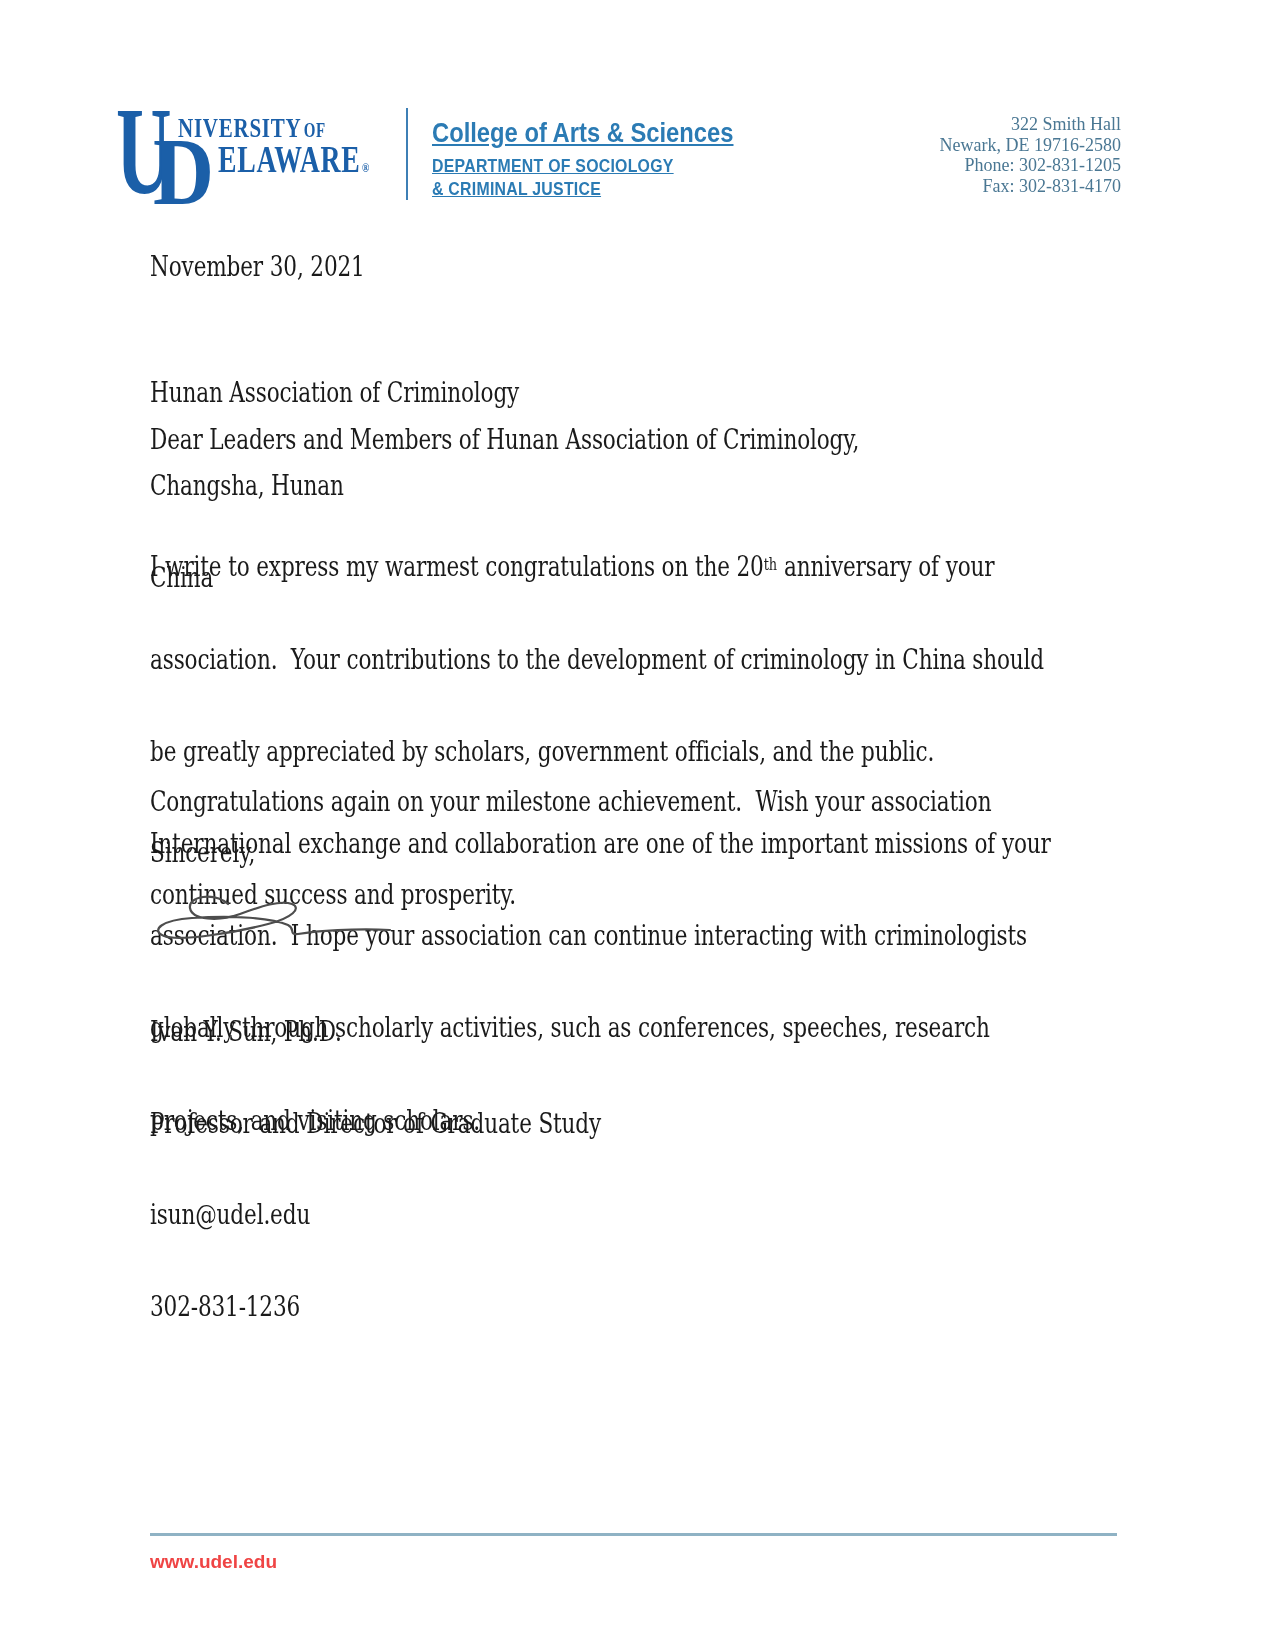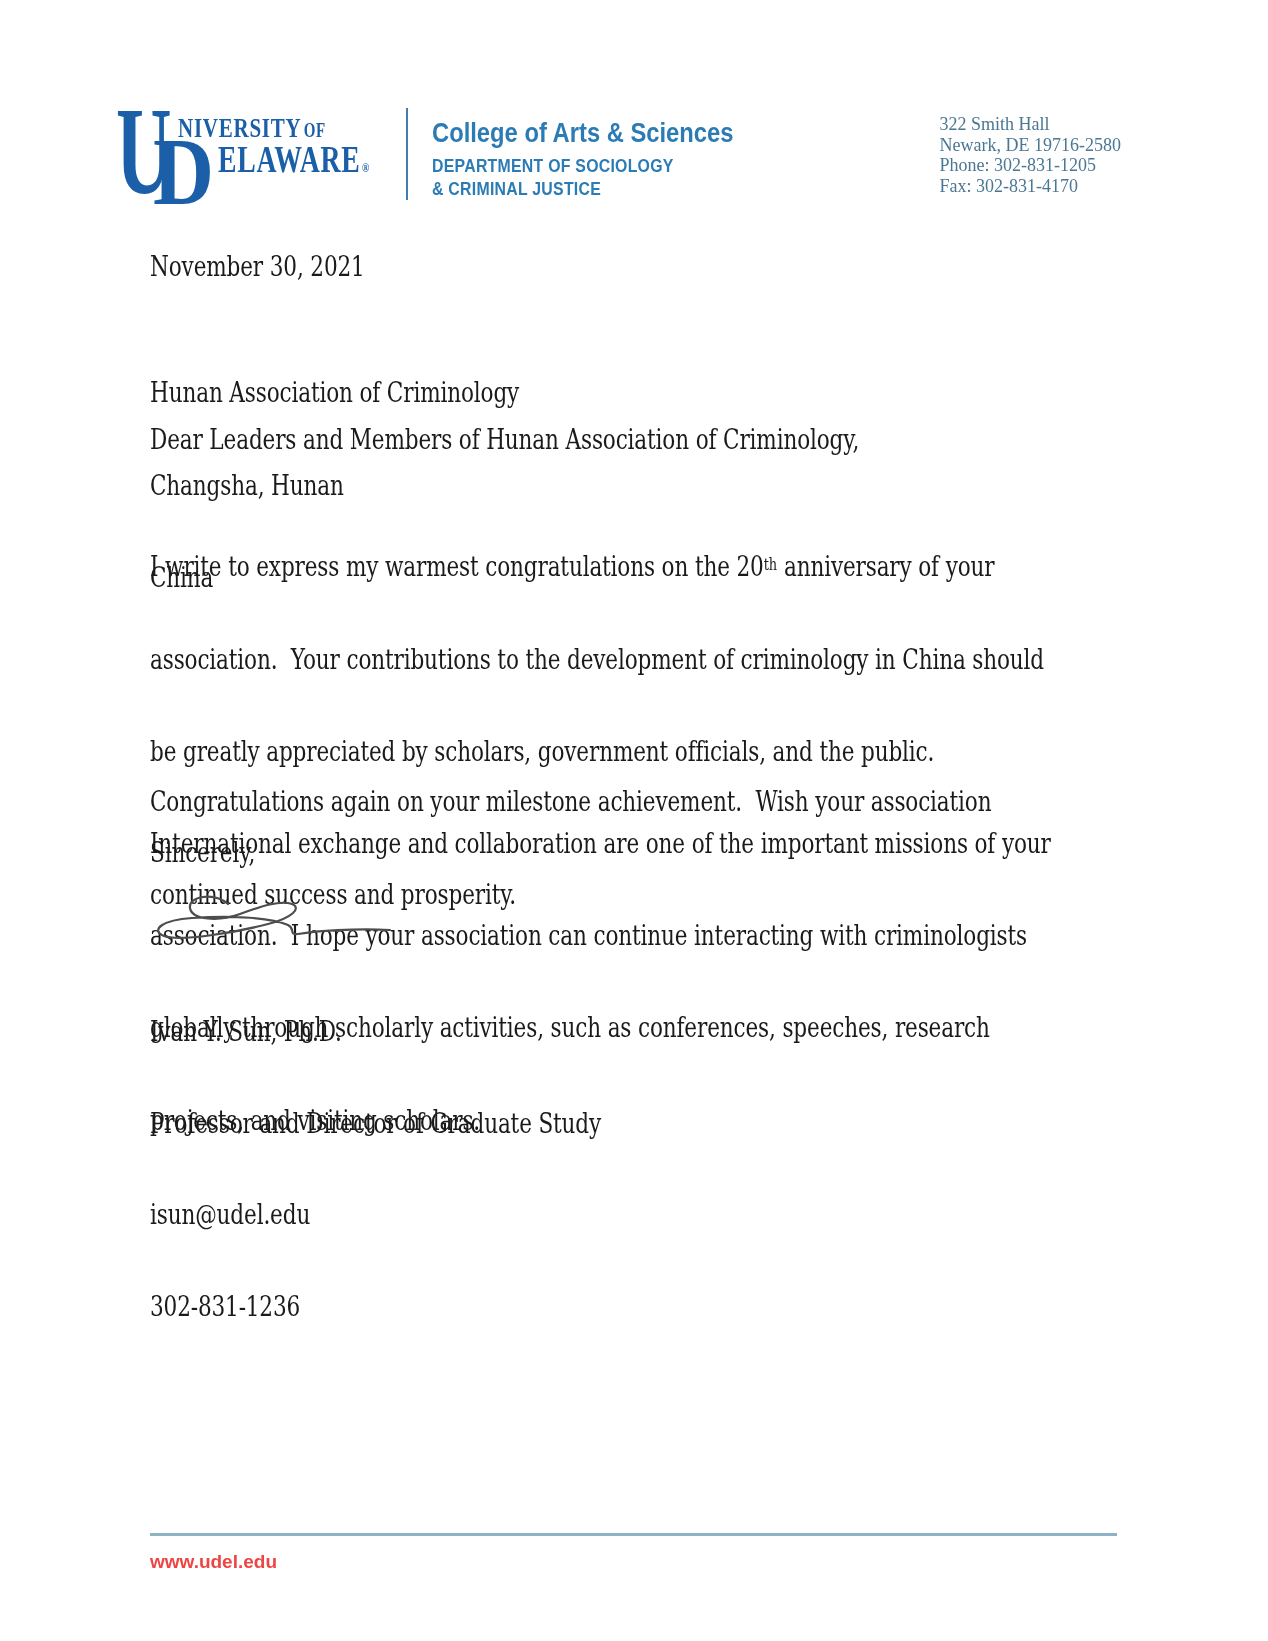--- a/index.html
+++ b/index.html
@@ -17,25 +17,25 @@
   .logo { position:absolute; left:118px; top:96px; width:290px; height:115px; color:#1B5FA8; font-family:"Liberation Serif", serif; font-weight:bold; }
   .logo-u { position:absolute; left:-2px; top:-6px; font-size:124px; line-height:124px; transform:scaleX(0.62); transform-origin:0 0; }
   .logo-d { position:absolute; left:35px; top:28px; font-size:96px; line-height:96px; transform:scaleX(0.88); transform-origin:0 0; }
   .logo-line1 { position:absolute; left:60px; top:16px; font-size:28px; line-height:32px; letter-spacing:1px; white-space:nowrap; transform:scaleX(0.75); transform-origin:0 0; }
   .logo-line1 .of { font-size:20px; margin-left:3px; }
   .logo-line2 { position:absolute; left:100px; top:43px; font-size:37px; line-height:42px; letter-spacing:1px; white-space:nowrap; transform:scaleX(0.75); transform-origin:0 0; }
   .logo-line2 .reg { font-size:13px; margin-left:2px; }
 
   .header-divider { position:absolute; left:406px; top:108px; width:2px; height:92px; background:#3D7FB5; }
 
-  .college-block { position:absolute; left:432px; top:118px; color:#2B7BB4; font-family:"Liberation Sans", sans-serif; }
+  .college-block { position:absolute; left:432px; top:118px; color:#2B7BB4; font-family:"Liberation Sans", sans-serif;text-decoration:underline; }
   .college-name { font-size:27px; line-height:31px; font-weight:bold; white-space:nowrap; transform:scaleX(0.88); transform-origin:0 0; }
   .dept-lines { margin-top:6px; font-size:18px; line-height:23px; font-weight:bold; letter-spacing:0.3px; white-space:nowrap; transform:scaleX(0.88); transform-origin:0 0; }
 
-  .address-block { position:absolute; right:147px; top:114px; text-align:left; color:#4A7793; font-family:"Liberation Serif", serif; font-size:18px; line-height:20.5px; }
+  .address-block { position:absolute; right:147px; top:114px; text-align:right; color:#4A7793; font-family:"Liberation Serif", serif; font-size:18px; line-height:20.5px; }
 
   
   .blk { position:absolute; left:150px; color:#1a1a1a; font-size:27px; line-height:30.7px; letter-spacing:-0.2px; white-space:pre; transform:scaleX(0.8); transform-origin:0 0; width:1280px; }
   .blk-date      { top:252px; }
   .blk-recipient { top:317px; }
   .blk-salutation{ top:425px; }
   .blk-p1        { top:489px; }
   .blk-p2        { top:726px; }
   .blk-closing   { top:838px; }
   .blk-signer    { top:956px; line-height:30.5px; }

